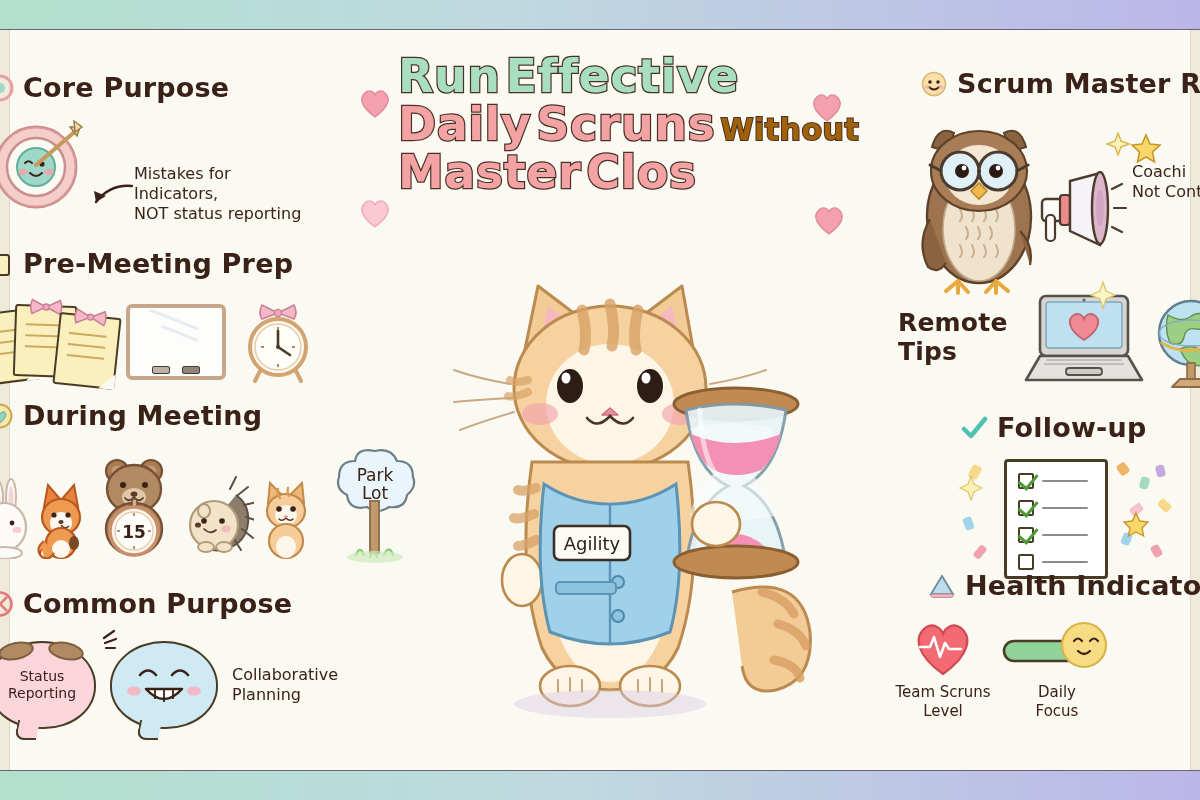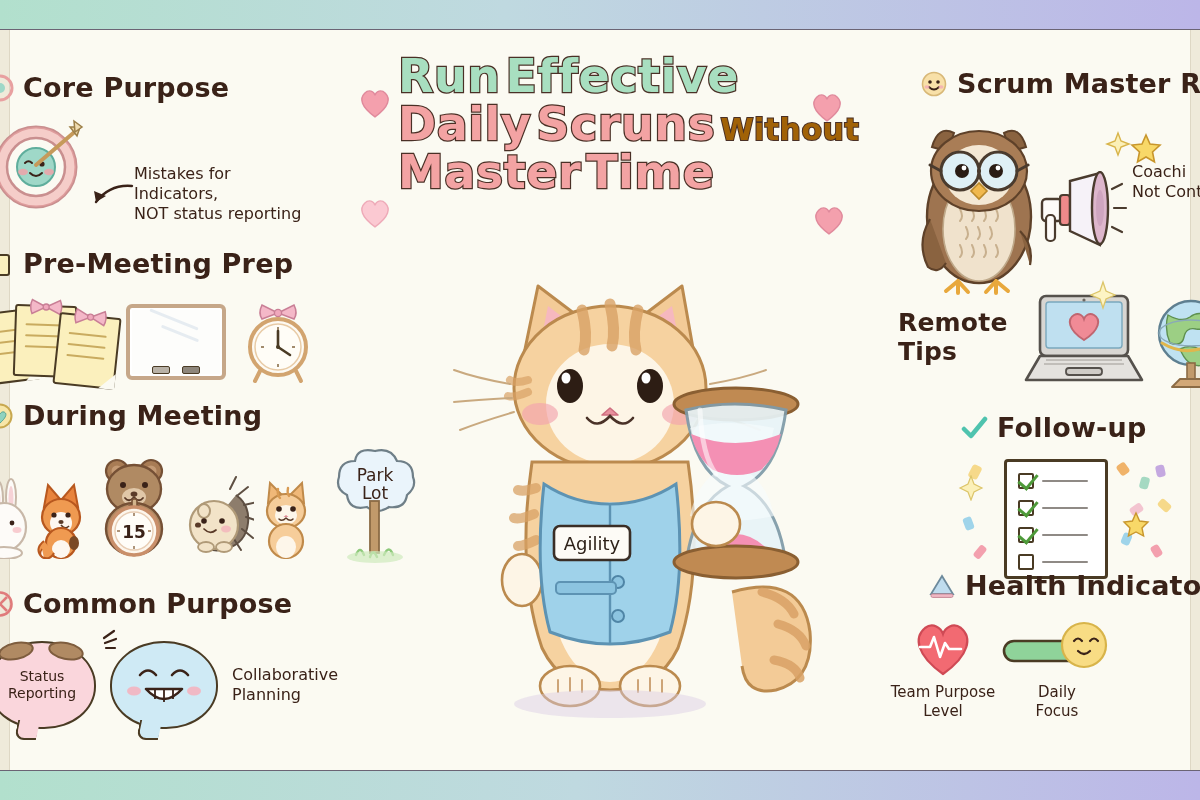--- a/index.html
+++ b/index.html
@@ -190,21 +190,21 @@
         <span class="t-word t-green">Run</span>
         <span class="t-word t-green">Effective</span>
       </div>
       <div class="title-line">
         <span class="t-word t-pink">Daily</span>
         <span class="t-word t-pink">Scruns</span>
         <span class="t-word t-small">Without</span>
       </div>
       <div class="title-line">
         <span class="t-word t-pink">Master</span>
-        <span class="t-word t-pink">Time</span>
+        <span class="t-word t-pink">Clos</span>
       </div>
     </div>
 
     <div class="heart" style="left:358px; top:58px;">
       <svg viewBox="0 0 32 30">
           <path d="M16 28 C2 18 1 10 6 5 C10 1 15 3 16 7 C17 3 22 1 26 5 C31 10 30 18 16 28Z" fill="#f4a0ad" stroke="#e08a9c" stroke-width="1.4"></path>
         </svg>
     </div>
     <div class="heart" style="left:810px; top:62px;">
       <svg viewBox="0 0 32 30">
@@ -671,21 +671,21 @@
       </div>
 
       <div class="row" style="margin-top:18px; margin-left:-44px; gap:0; align-items:flex-start;">
 
         <div class="indicator">
           <svg width="62" height="58" viewBox="0 0 62 58">
             <path d="M31 55 C4 36 2 18 13 9 C21 3 29 9 31 15 C33 9 41 3 49 9 C60 18 58 36 31 55Z" fill="#f26a72" stroke="#cf4a55" stroke-width="2.2"></path>
             <path d="M8 28 h10 l4 -10 l6 20 l5 -14 l4 6 h12" stroke="#fff" stroke-width="2.6" fill="none" stroke-linecap="round" stroke-linejoin="round"></path>
           </svg>
           <div class="caption">
-            <div>Team Purpose</div>
+            <div>Team Scruns</div>
             <div>Level</div>
           </div>
         </div>
 
 
         <div class="indicator" style="width:110px;">
           <svg width="110" height="58" viewBox="0 0 110 58">
             <rect x="2" y="22" width="76" height="20" rx="10" fill="#8fd39a" stroke="#4a3b24" stroke-width="2.6"></rect>
             <circle cx="82" cy="26" r="22" fill="#f8dc84" stroke="#d8b44a" stroke-width="2.2"></circle>
             <path d="M72 22 q4 -5 8 0" stroke="#3a2218" stroke-width="2.2" fill="none" stroke-linecap="round"></path>

